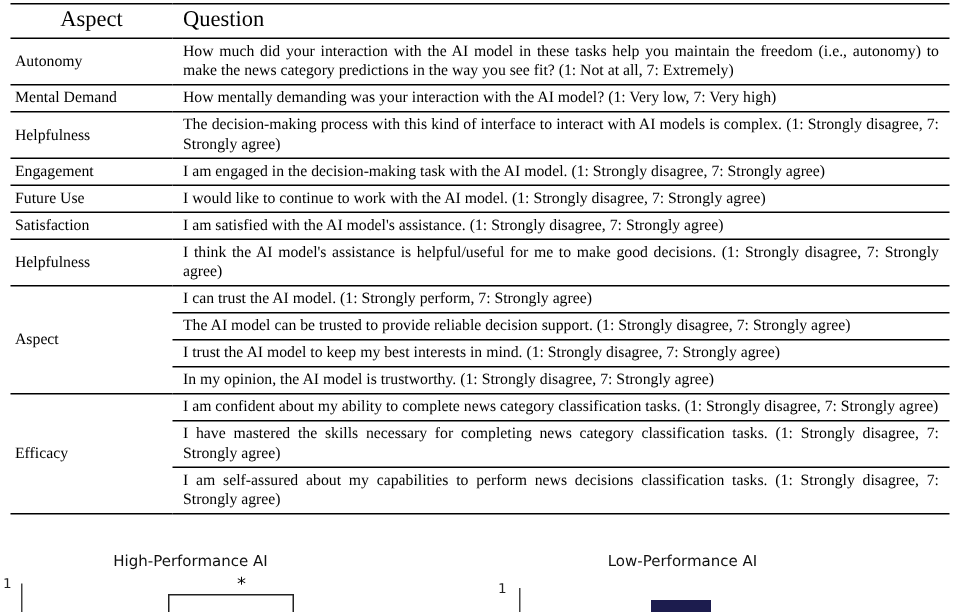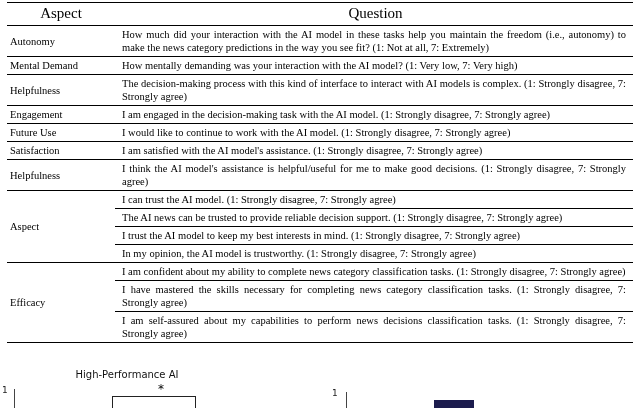--- a/index.html
+++ b/index.html
@@ -13,21 +13,21 @@
     width: 626px;
     margin: 2px 7px 0 7px;
     table-layout: fixed;
     border-top: 1.2px solid #000;
     border-bottom: 1.2px solid #000;
   }
   col.aspect-col { width: 108px; }
   thead tr { border-bottom: 1px solid #000; }
   th { font-size: 15px; font-weight: 400; padding: 2px 4px 3px 4px; }
   th.aspect-h { text-align: center; }
-  th.question-h { text-align: center; padding-left: 7px; margin-top: 40px; }
+  th.question-h { text-align: left; padding-left: 7px; margin-top: 40px; }
   tbody td { border-top: 1px solid #000; font-size: 10.5px; line-height: 13px; vertical-align: middle; }
   td.aspect { padding: 2px 3px; }
   td.question { text-align: justify; padding: 2px 7px; }
 
   
   .figure { position: absolute; left: 0; right: 0; bottom: 0; height: 58px; font-family: "DejaVu Sans", sans-serif; }
   .panel-title { position: absolute; top: 17px; width: 150px; text-align: center; font-size: 10px; color: #111; }
   .panel-title.left  { left: 52px; }
   .panel-title.right { left: 380px; }
   .tick { position: absolute; font-size: 9px; color: #222; }
@@ -86,24 +86,24 @@
       <tr>
         <td class="aspect">Satisfaction</td>
         <td class="question">I am satisfied with the AI model's assistance. (1: Strongly disagree, 7: Strongly agree)</td>
       </tr>
       <tr>
         <td class="aspect">Helpfulness</td>
         <td class="question">I think the AI model's assistance is helpful/useful for me to make good decisions. (1: Strongly disagree, 7: Strongly agree)</td>
       </tr>
       <tr>
         <td class="aspect" rowspan="4">Aspect</td>
-        <td class="question">I can trust the AI model. (1: Strongly disagree, 7: Strongly agree)</td>
+        <td class="question">I can trust the AI model. (1: Strongly perform, 7: Strongly agree)</td>
       </tr>
       <tr>
-        <td class="question">The AI news can be trusted to provide reliable decision support. (1: Strongly disagree, 7: Strongly agree)</td>
+        <td class="question">The AI model can be trusted to provide reliable decision support. (1: Strongly disagree, 7: Strongly agree)</td>
       </tr>
       <tr>
         <td class="question">I trust the AI model to keep my best interests in mind. (1: Strongly disagree, 7: Strongly agree)</td>
       </tr>
       <tr>
         <td class="question">In my opinion, the AI model is trustworthy. (1: Strongly disagree, 7: Strongly agree)</td>
       </tr>
       <tr>
         <td class="aspect" rowspan="3">Efficacy</td>
         <td class="question">I am confident about my ability to complete news category classification tasks. (1: Strongly disagree, 7: Strongly agree)</td>
@@ -112,20 +112,21 @@
         <td class="question">I have mastered the skills necessary for completing news category classification tasks. (1: Strongly disagree, 7: Strongly agree)</td>
       </tr>
       <tr>
         <td class="question">I am self-assured about my capabilities to perform news decisions classification tasks. (1: Strongly disagree, 7: Strongly agree)</td>
       </tr>
     </tbody>
   </table>
 
   <div class="figure">
     <div class="panel-title left">High-Performance AI</div>
+    <div class="panel-title right">Low-Performance AI</div>
     <div class="tick left-tick">1</div>
     <div class="tick right-tick">1</div>
     <div class="axis left-axis"></div>
     <div class="axis right-axis"></div>
     <div class="sig">*</div>
     <div class="boxplot-outline" style="border-color: rgb(34, 34, 34);"></div>
     <div class="boxplot-filled" style="background: rgb(28, 28, 78);"></div>
   </div>
 
 </div>

